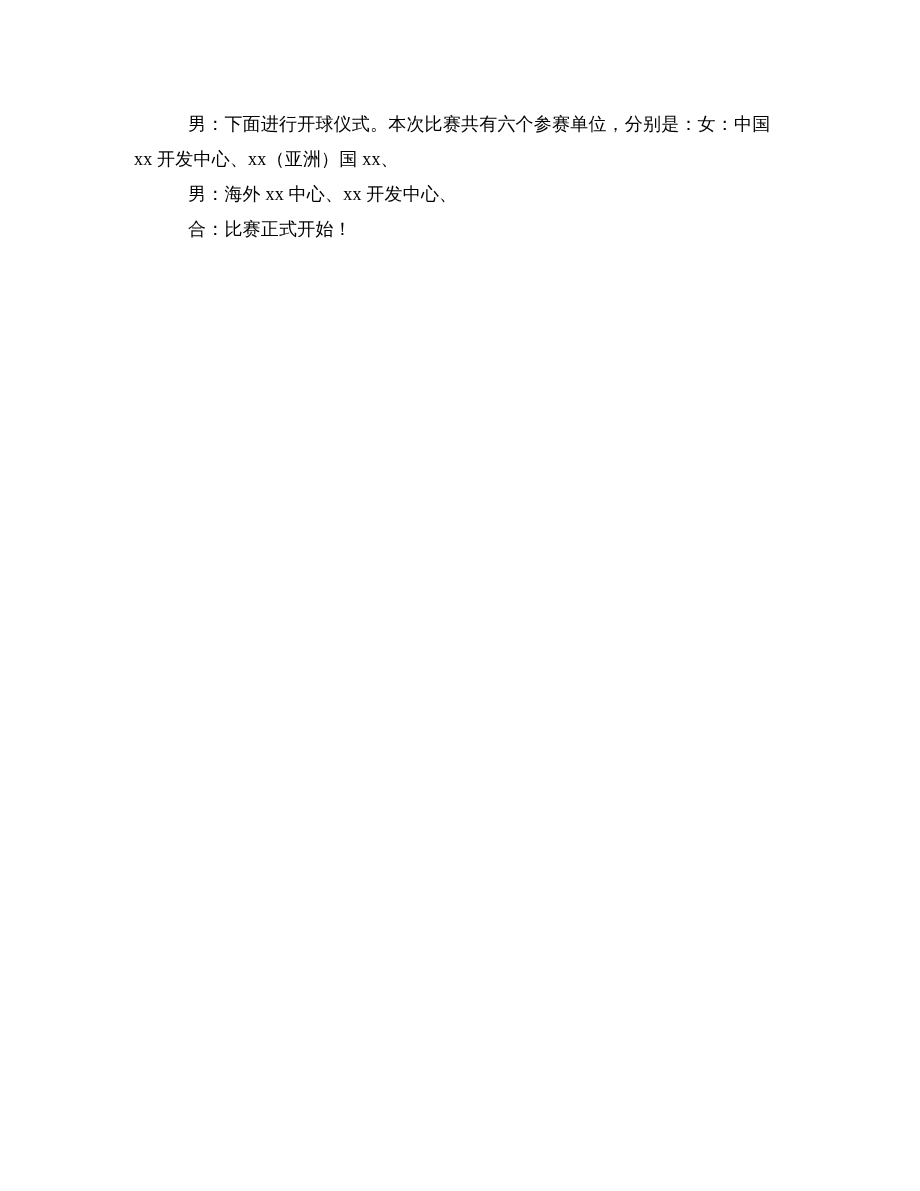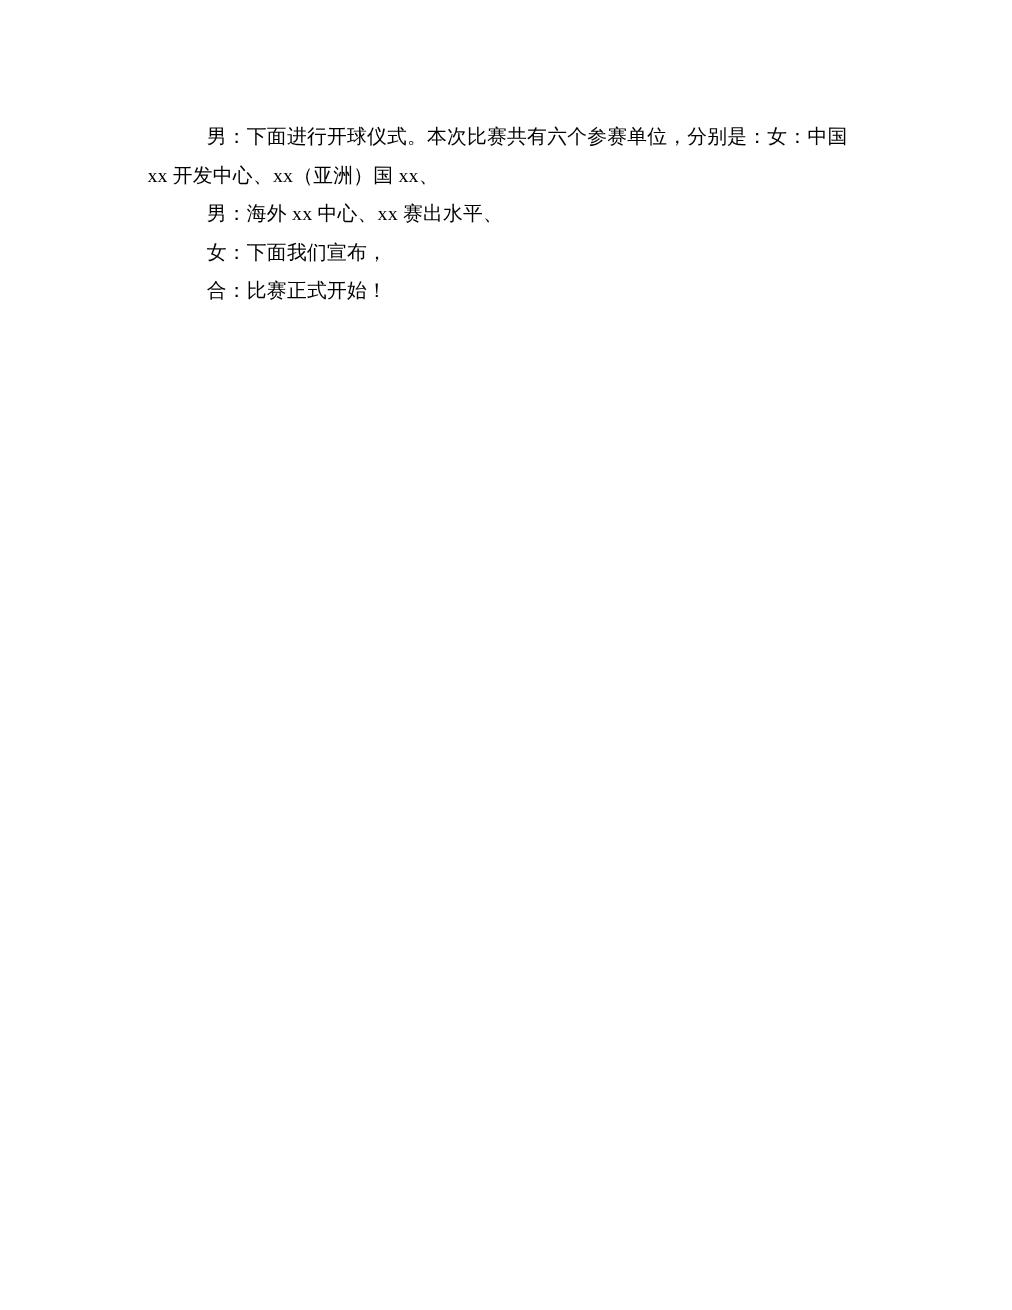--- a/index.html
+++ b/index.html
@@ -34,17 +34,16 @@
     word-break: normal;
     overflow-wrap: break-word;
   }
 </style>
 </head>
 <body>
 
 <div class="page">
   <div class="doc-content">
     <p class="para">男：下面进行开球仪式。本次比赛共有六个参赛单位，分别是：女：中国 xx 开发中心、xx（亚洲）国 xx、</p>
-    <p class="para">男：海外 xx 中心、xx 赛出水平、</p>
-    <p class="para">女：下面我们宣布，</p>
+    <p class="para">男：海外 xx 中心、xx 开发中心、</p>
     <p class="para">合：比赛正式开始！</p>
   </div>
 </div>
 
 </body></html>

